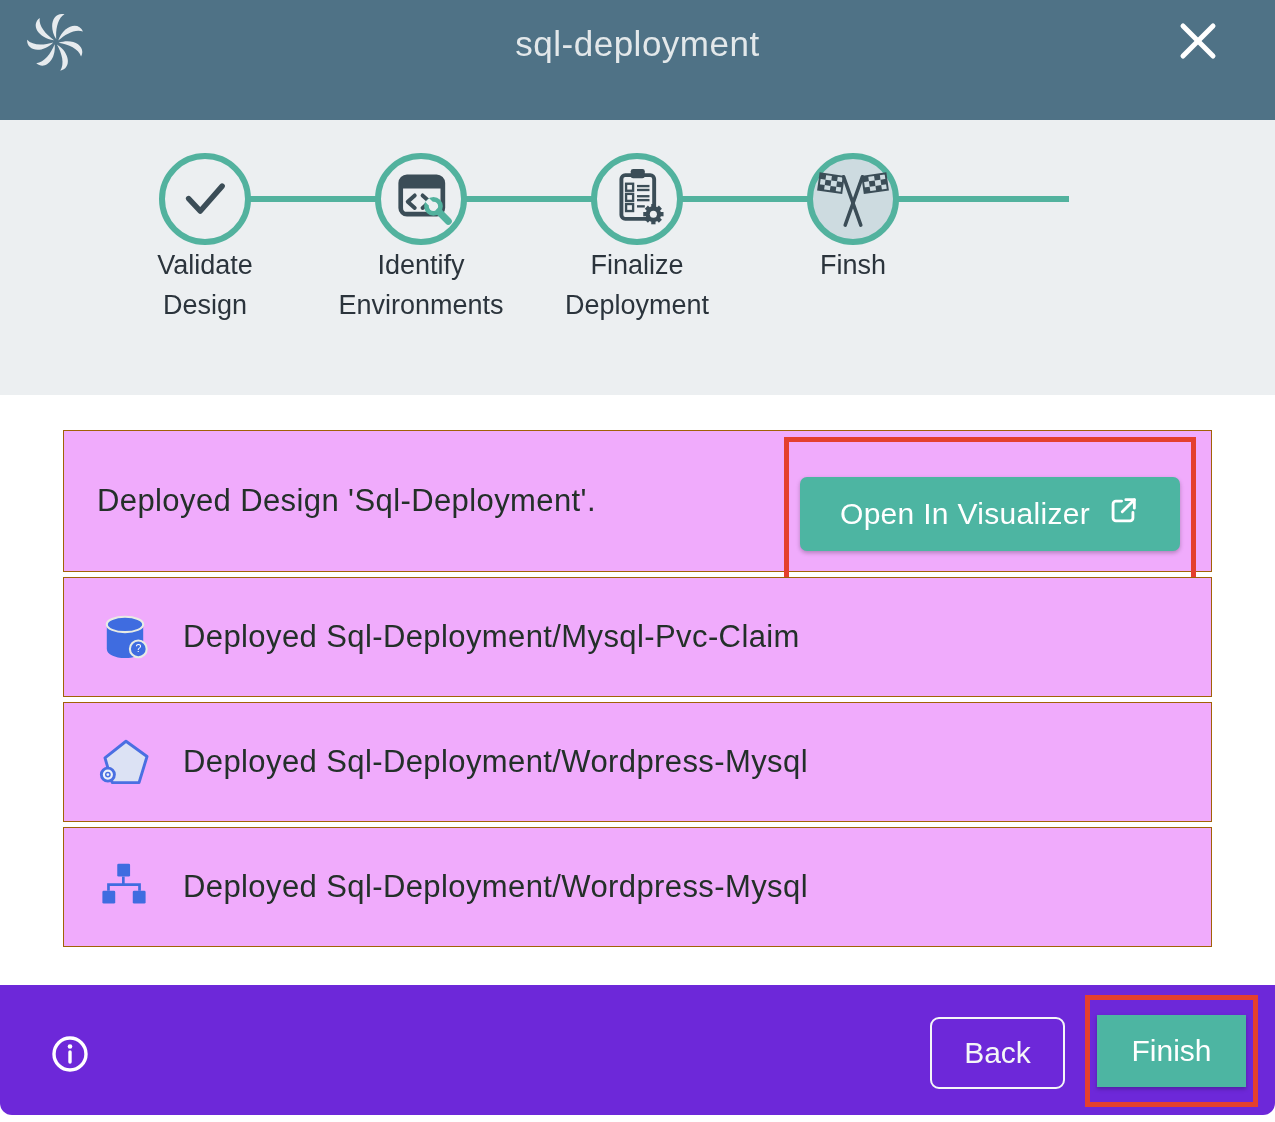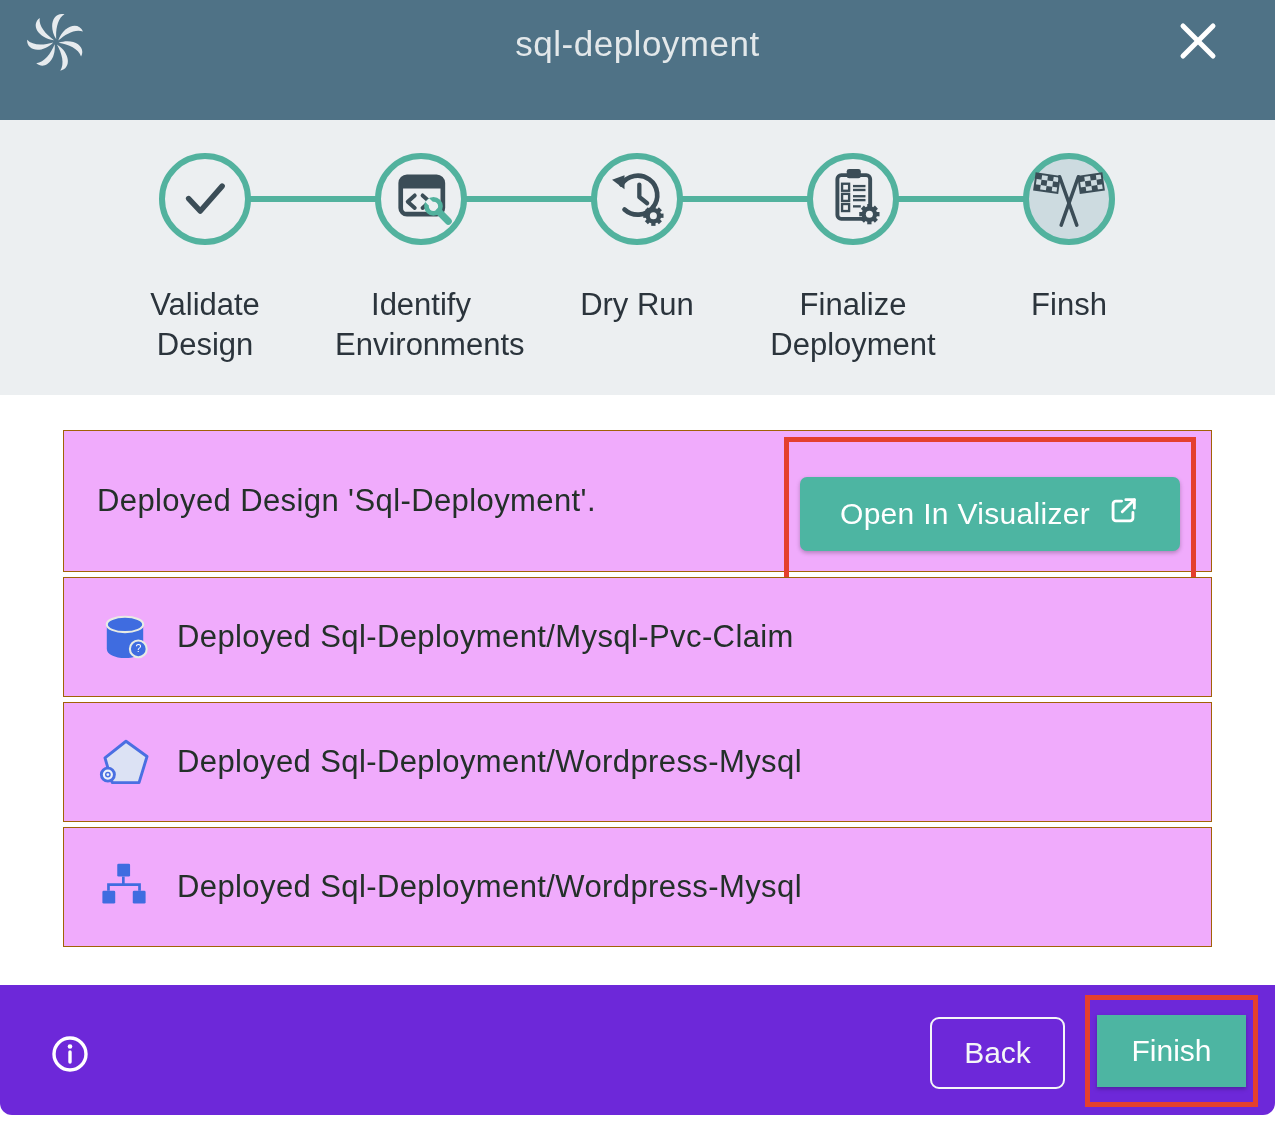--- a/index.html
+++ b/index.html
@@ -16,32 +16,32 @@
     background:none; border:none; cursor:pointer; }
 
   
   .stepper-section { position:absolute; left:0; top:120px; width:100%; height:275px; background:#eceff1; }
   .connector { position:absolute; left:205px; right:206px; top:76px; height:6px; background:#52b29e; }
   .steps { position:absolute; left:97px; top:33px; width:1080px; display:flex; }
   .step-col { width:216px; display:flex; flex-direction:column; align-items:center; }
   .step-circle { width:92px; height:92px; border-radius:50%; border:6px solid #52b29e;
     background:#eceff1; display:flex; align-items:center; justify-content:center; position:relative; z-index:1; }
   .step-circle.active { background:#cddbe0; }
-  .step-label { width:172px; margin-top:40px; text-align:center; color:#2b343c;
-    font-size:31px; line-height:40px; }
+  .step-label { width:172px; text-align:center; color:#2b343c;
+    font-size:27px; line-height:40px; }
 
   
   .content { position:absolute; left:0; top:395px; width:100%; height:590px; background:#fff;
     padding:35px 63px 0 63px; }
   .row { position:relative; width:1149px; background:#f0abfc; border:1px solid #a16207; }
   .row-summary { height:142px; display:flex; align-items:center; }
   .row-item { height:120px; margin-top:5px; display:flex; align-items:center; padding-left:33px; }
   .row-text { color:#233029; font-size:31px; letter-spacing:0.4px; }
   .row-summary .row-text { padding-left:33px; }
-  .row-item .row-text { margin-left:24px; }
+  .row-item .row-text { margin-left:30px; }
   .item-icon { width:56px; height:56px; flex:0 0 auto; }
 
   .annotate { border:5px solid #e4402e; }
   .viz-annotation { position:absolute; top:6px; right:15px; width:412px; height:154px;
     display:flex; align-items:center; justify-content:center; }
   .viz-btn { width:380px; height:74px; background:#4db5a2; border:none; border-radius:7px;
     color:#fff; font-size:30px; display:flex; align-items:center; justify-content:center; gap:16px;
     cursor:pointer; box-shadow:0 2px 4px rgba(0,0,0,0.25); letter-spacing:0.3px; }
 
   
@@ -112,40 +112,20 @@
               <path d="M52 48 l9 8 -9 8" fill="none" stroke="#3b4d57" stroke-width="5" stroke-linecap="round" stroke-linejoin="round"></path>
               <circle cx="66" cy="62" r="9" fill="none" stroke="#52b29e" stroke-width="6"></circle>
               <line x1="58" y1="54" x2="64" y2="60" stroke="#eceff1" stroke-width="7"></line>
               <line x1="73" y1="69" x2="85" y2="81" stroke="#52b29e" stroke-width="9" stroke-linecap="round"></line>
             </svg>
           </span>
         </div>
         <div class="step-label">Identify Environments</div>
       </div>
 
-      <div class="step-col">
-        <div class="step-circle">
-          <span>
-            <svg viewBox="0 0 100 100" width="78" height="78">
-              <path d="M30 34 A 25 25 0 1 1 34 66" fill="none" stroke="#3b4d57" stroke-width="6" stroke-linecap="round"></path>
-              <path d="M18 28 L34 22 L34 40 Z" fill="#3b4d57"></path>
-              <polyline points="53,34 53,50 63,58" fill="none" stroke="#3b4d57" stroke-width="5.5" stroke-linecap="round" stroke-linejoin="round"></polyline>
-              <g stroke="#3b4d57" stroke-width="5.5">
-                <line x1="58" y1="74" x2="84" y2="74"></line>
-                <line x1="71" y1="61" x2="71" y2="87"></line>
-                <line x1="62" y1="65" x2="80" y2="83"></line>
-                <line x1="80" y1="65" x2="62" y2="83"></line>
-              </g>
-              <circle cx="71" cy="74" r="10" fill="#3b4d57"></circle>
-              <circle cx="71" cy="74" r="4.5" fill="#eceff1"></circle>
-            </svg>
-          </span>
-        </div>
-        <div class="step-label">Dry Run</div>
-      </div>
 
       <div class="step-col">
         <div class="step-circle">
           <span>
             <svg viewBox="0 0 100 100" width="78" height="78">
               <rect x="30" y="22" width="42" height="56" rx="5" fill="none" stroke="#3b4d57" stroke-width="5"></rect>
               <rect x="42" y="14" width="18" height="12" rx="3" fill="#3b4d57"></rect>
               <g stroke="#3b4d57" stroke-width="3" fill="none">
                 <rect x="36" y="33" width="9" height="9"></rect>
                 <rect x="36" y="46" width="9" height="9"></rect>

